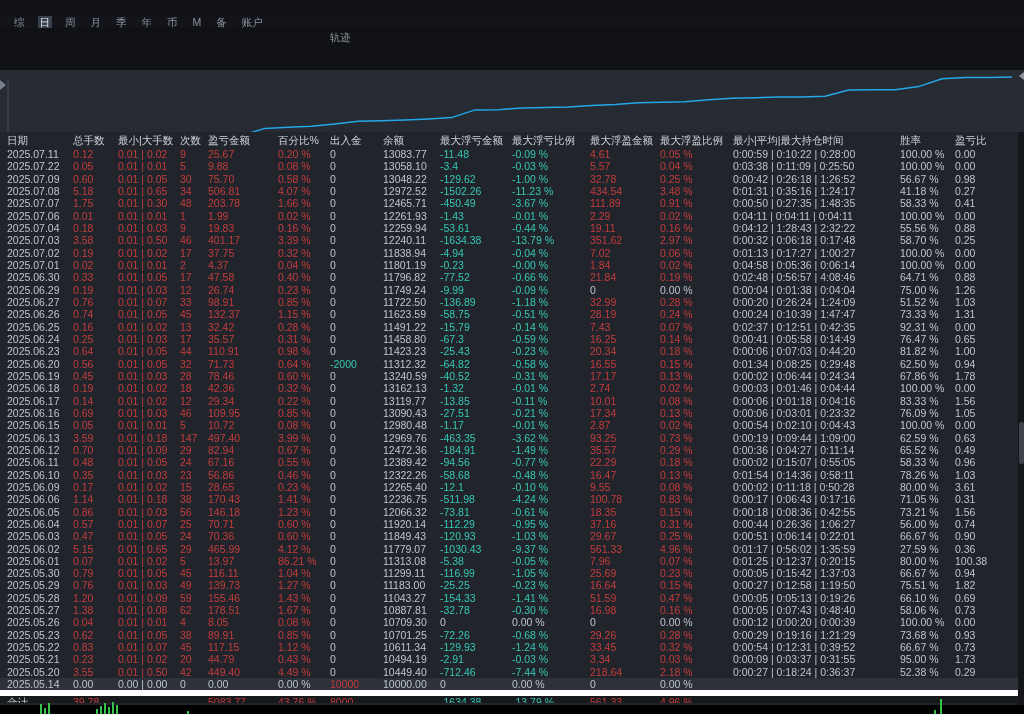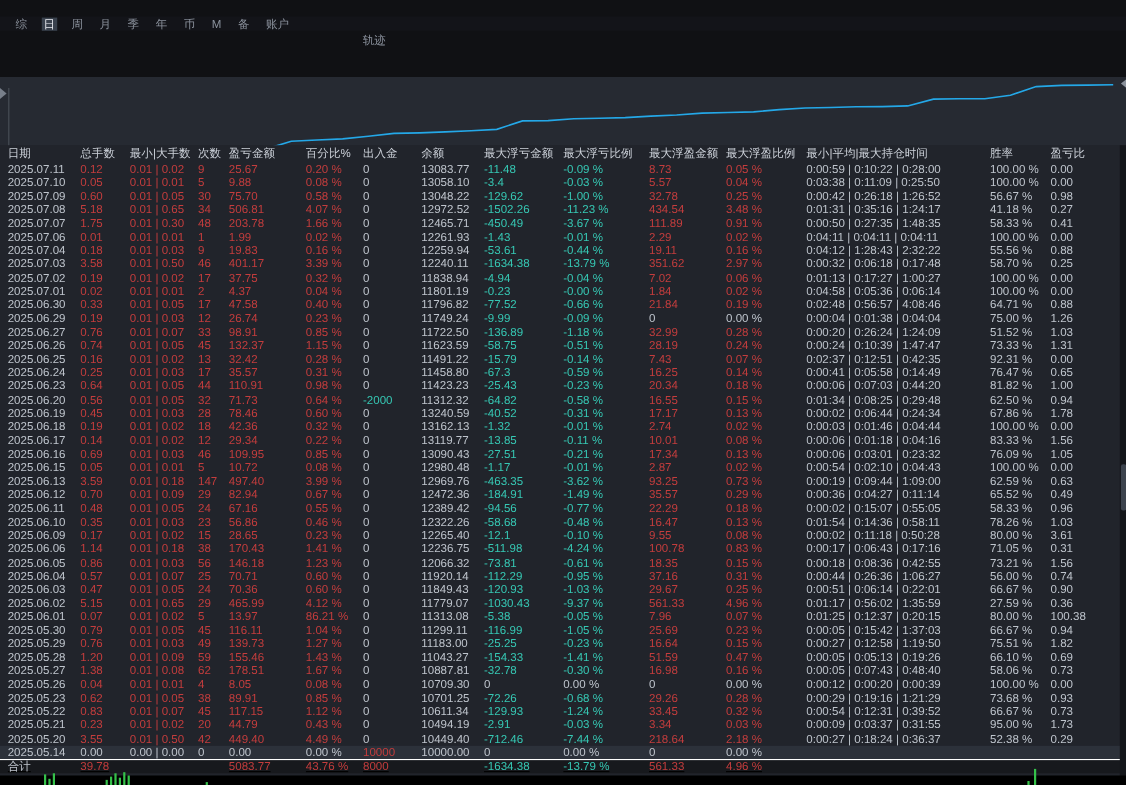--- a/index.html
+++ b/index.html
@@ -31,21 +31,21 @@
 
   
   .table { position:absolute; left:0; top:132px; width:1020px; height:582px; background:#21242b;
            font-size:10.5px; }
   .trow { display:grid; padding-left:7px;
       grid-template-columns:66px 45px 62px 28px 70px 52px 53px 57px 72px 78px 70px 73px 167px 55px 52px; }
   .trow .c { white-space:nowrap; overflow:hidden; }
   .thead { height:16px; line-height:16px; color:#ccd1d9; }
   .tbody .trow { height:12.33px; line-height:12.4px; }
   .trow.selected { background:#2c313a; }
-  .trow.total { height:13px; line-height:13px; background:#17191d; border-top:1px solid #ffffff;text-decoration:underline; }
+  .trow.total { height:13px; line-height:13px; background:#17191d; border-top:6px solid #ffffff;text-decoration:underline; }
   .neutral { color:#bfc5cd; }
   .red { color:var(--red); }
   .teal { color:var(--teal); }
 
   
   .vscroll { position:absolute; right:0; top:132px; width:6px; height:582px; background:#14161a; }
   .vthumb { position:absolute; right:0.5px; width:5px; background:#3c434d; border-radius:2px; }
 
   
   .footer { position:absolute; left:0; bottom:0; width:1024px; height:9px; background:#000; }
@@ -108,28 +108,28 @@
           <div class="c neutral">2025.07.11</div>
           <div class="c red">0.12</div>
           <div class="c red">0.01 | 0.02</div>
           <div class="c red">9</div>
           <div class="c red">25.67</div>
           <div class="c red">0.20 %</div>
           <div class="c neutral">0</div>
           <div class="c neutral">13083.77</div>
           <div class="c teal">-11.48</div>
           <div class="c teal">-0.09 %</div>
-          <div class="c red">8.73</div>
+          <div class="c red">4.61</div>
           <div class="c red">0.05 %</div>
           <div class="c neutral">0:00:59 | 0:10:22 | 0:28:00</div>
           <div class="c neutral">100.00 %</div>
           <div class="c neutral">0.00</div>
         </div>
         <div class="trow ">
-          <div class="c neutral">2025.07.10</div>
+          <div class="c neutral">2025.07.22</div>
           <div class="c red">0.05</div>
           <div class="c red">0.01 | 0.01</div>
           <div class="c red">5</div>
           <div class="c red">9.88</div>
           <div class="c red">0.08 %</div>
           <div class="c neutral">0</div>
           <div class="c neutral">13058.10</div>
           <div class="c teal">-3.4</div>
           <div class="c teal">-0.03 %</div>
           <div class="c red">5.57</div>

